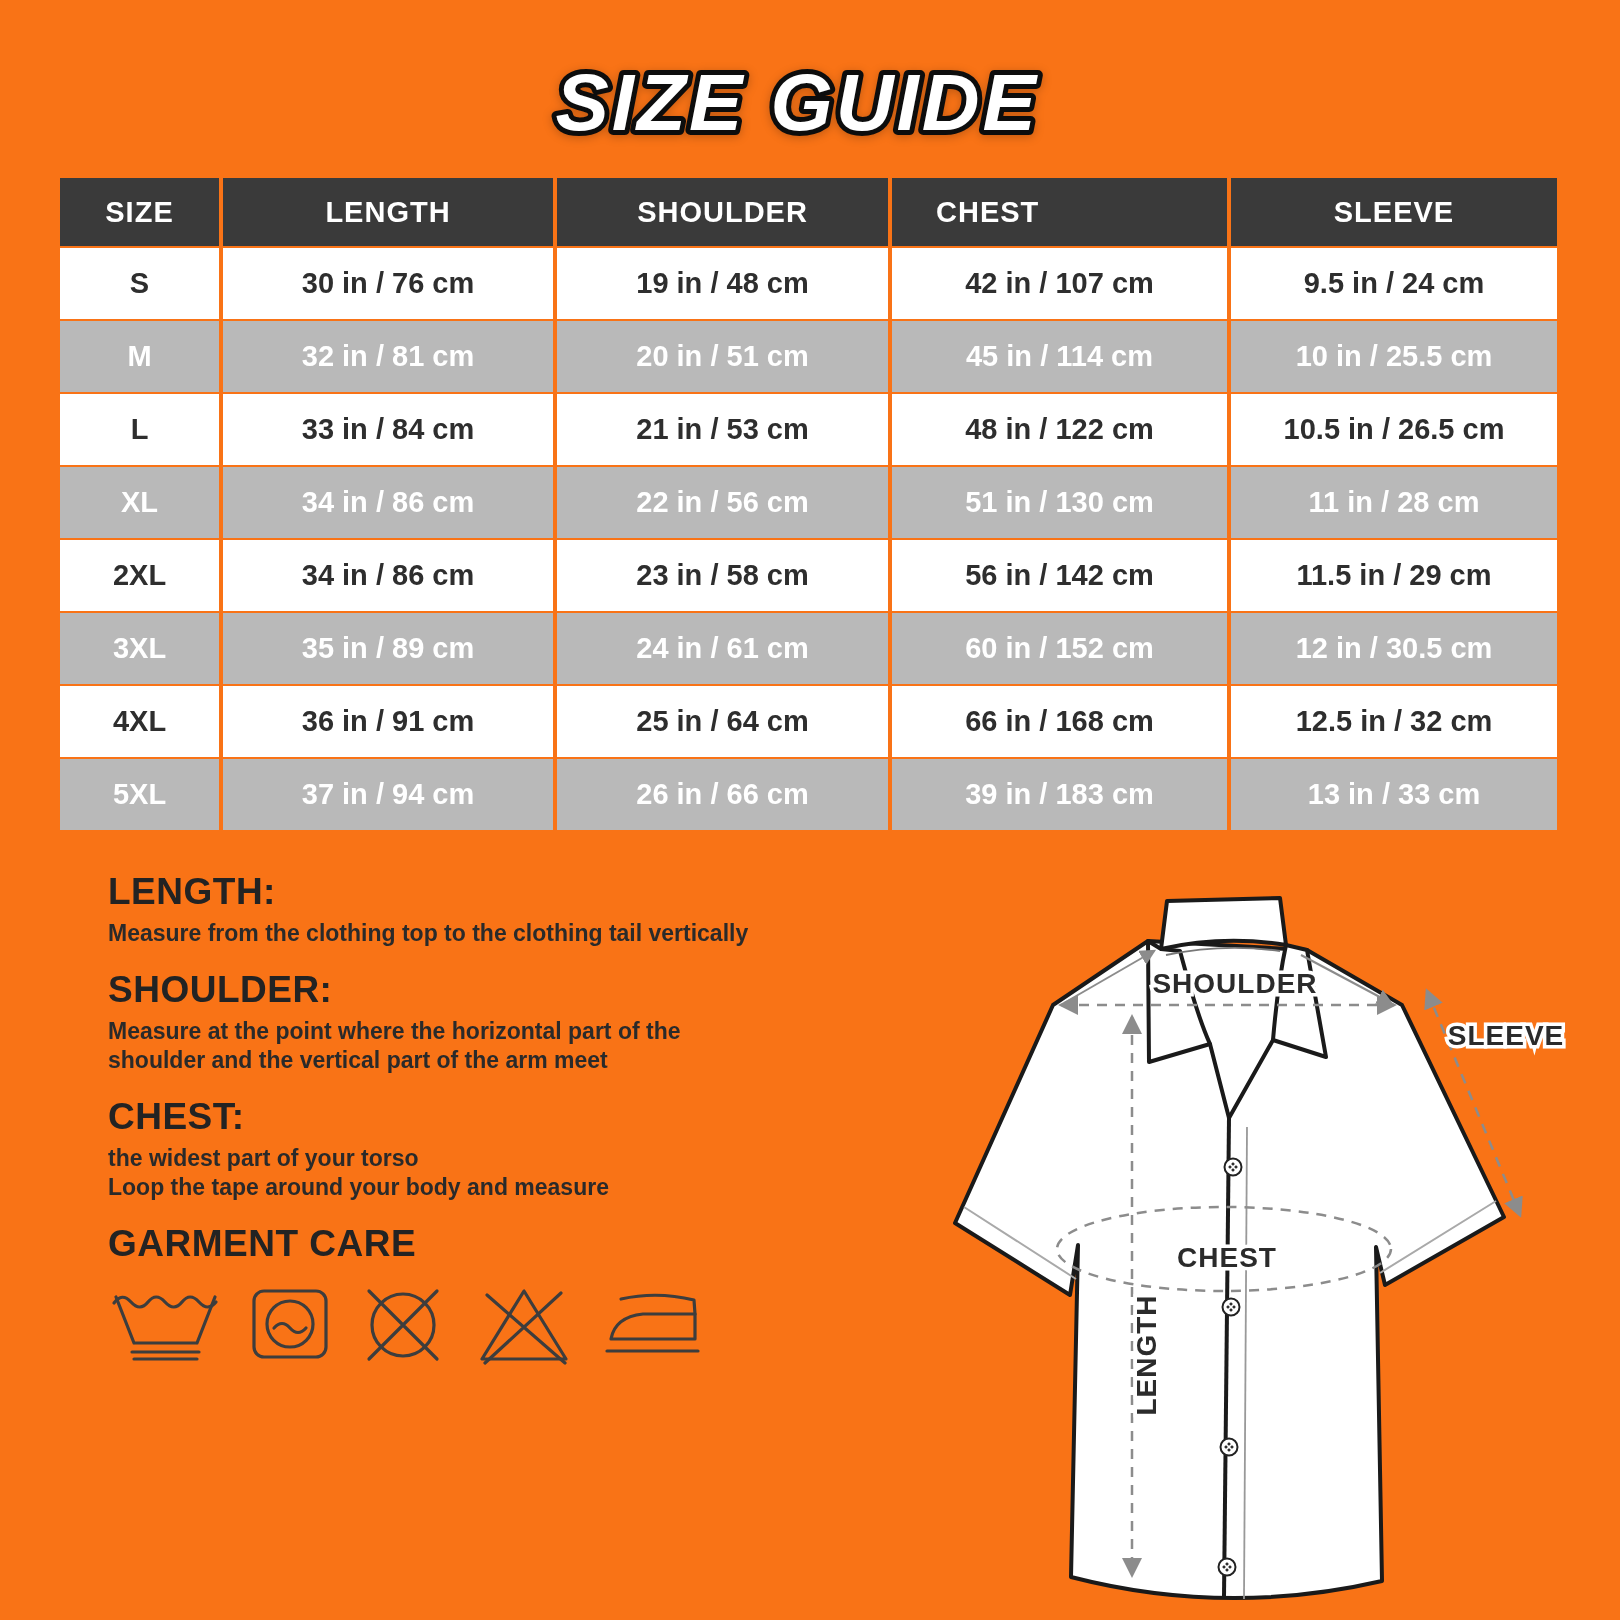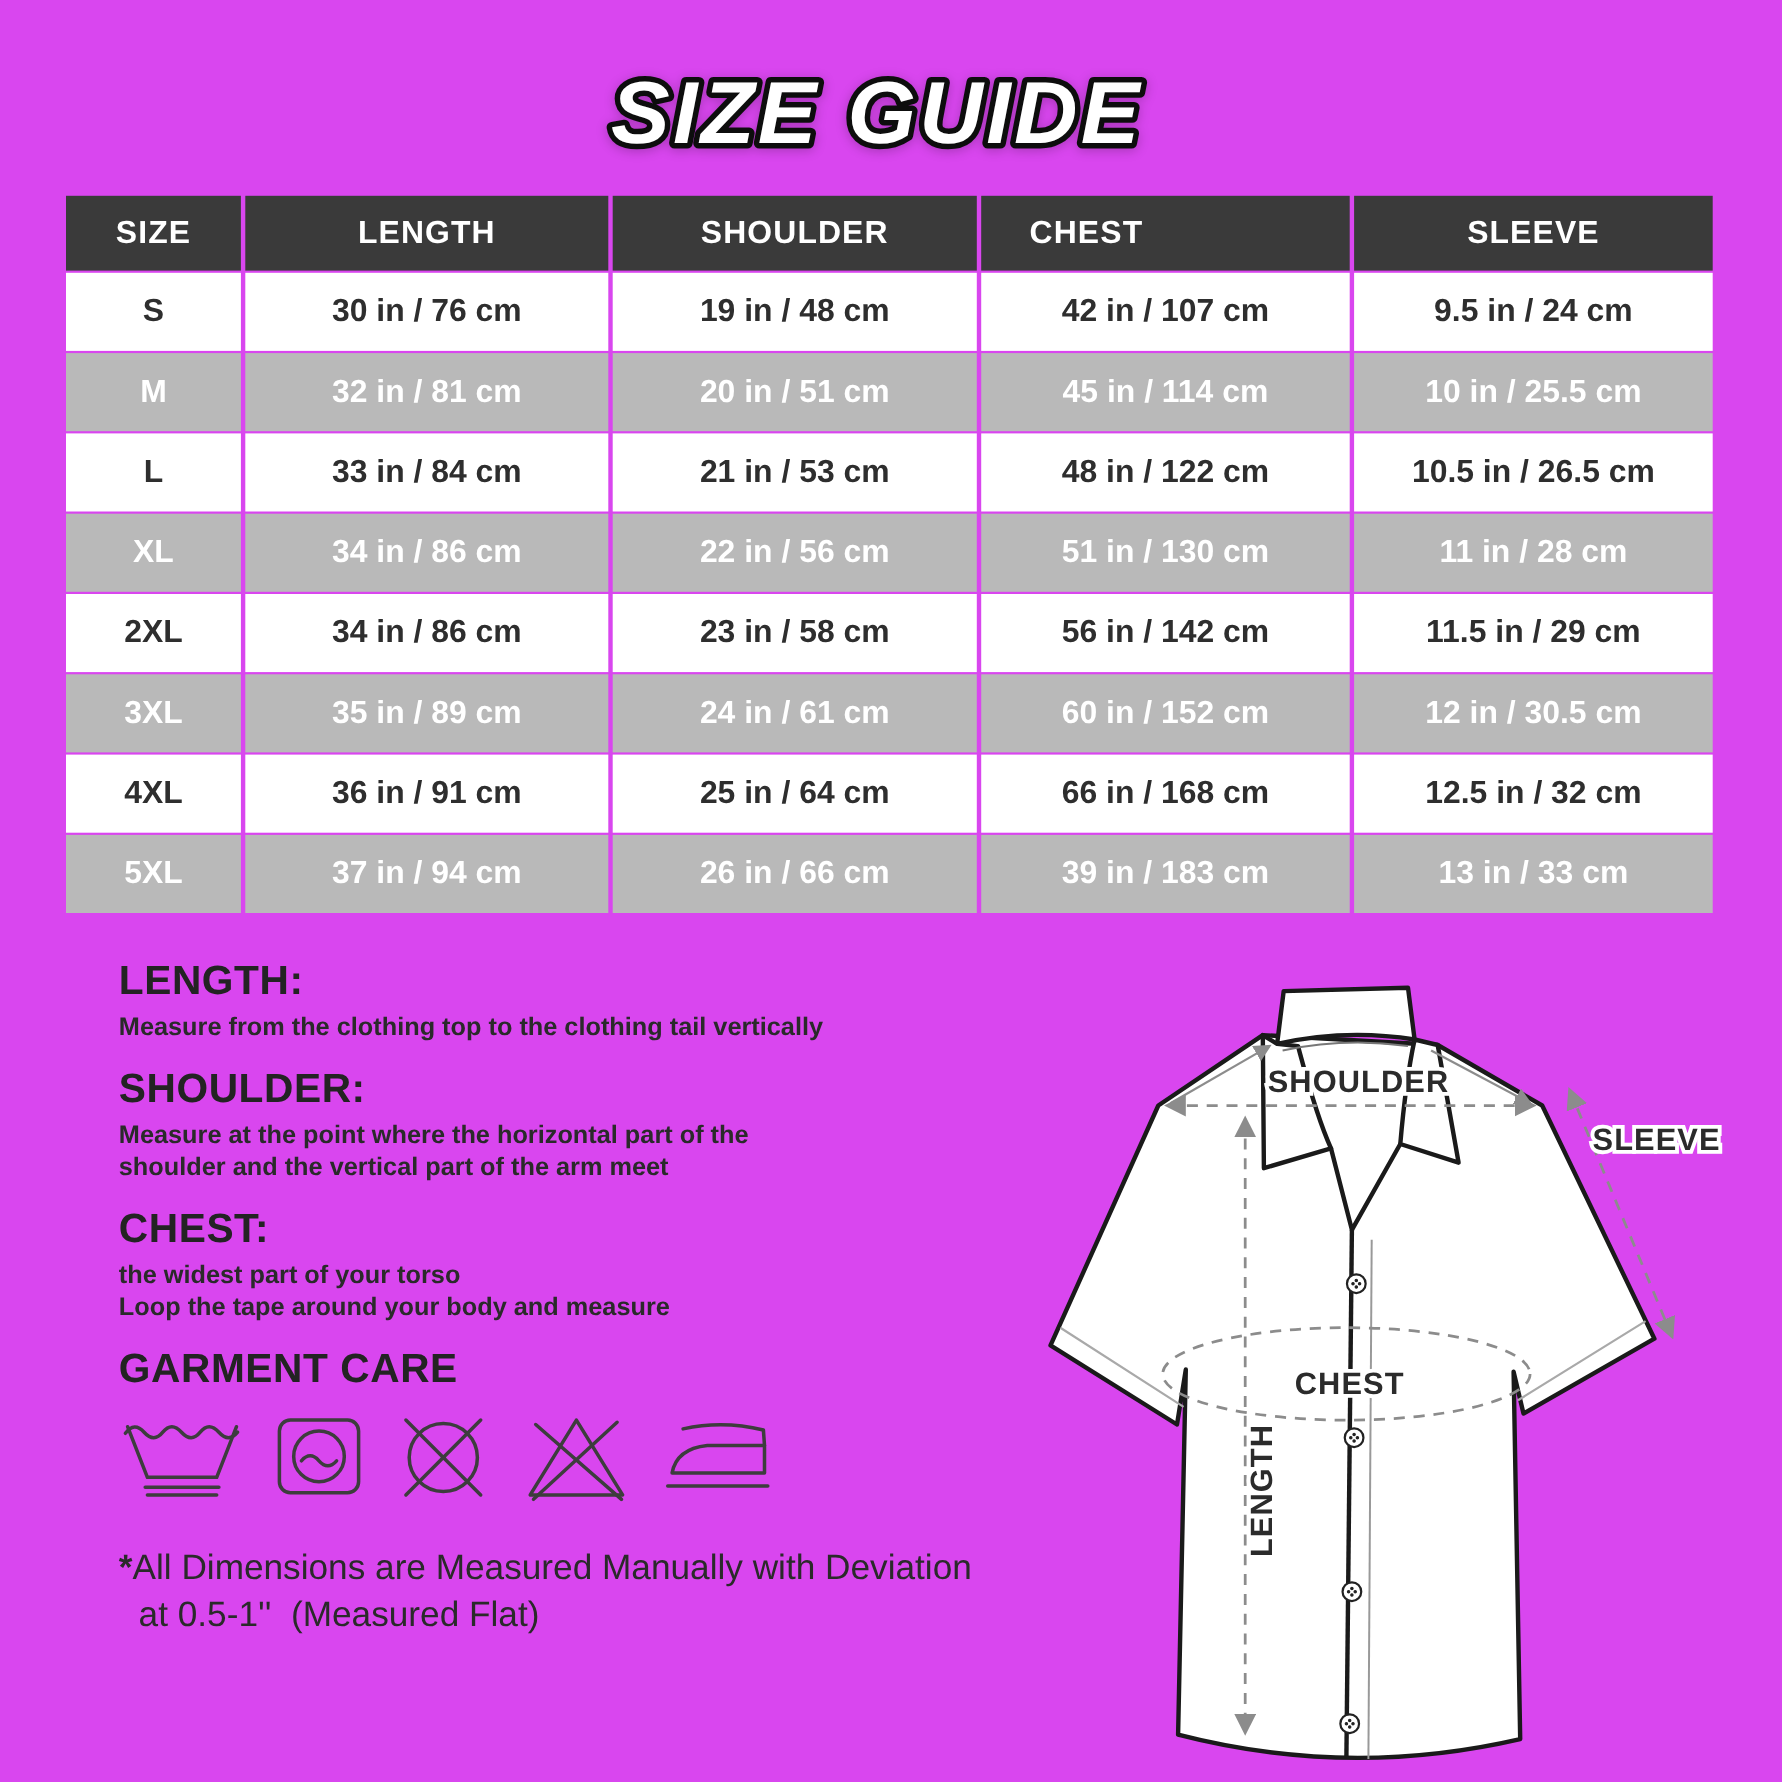--- a/index.html
+++ b/index.html
@@ -1,17 +1,17 @@
 <!DOCTYPE html>
 <html><head>
 <meta charset="utf-8">
 <style>
   html,body{margin:0;padding:0;background:#fff;}
   .page{
-    position:relative;width:1620px;height:1620px;background:#d946ef;overflow:hidden;
+    position:relative;width:1620px;height:1620px;background:#f97316;overflow:hidden;
     font-family:"Liberation Sans",sans-serif;color:#2b2b2b;
   }
   
   .title-wrap{position:absolute;top:42px;left:50%;transform:translateX(-52%);}
   .title-text{
     font-family:"Liberation Sans",sans-serif;
     font-style:italic;font-weight:800;font-size:80px;letter-spacing:3px;
   }
   .title-svg{filter:drop-shadow(0 2px 5px rgba(0,0,0,.22));}
   
@@ -162,24 +162,20 @@
         <path d="M49,10 L7,78 L91,78 Z"></path>
         <path d="M12,14 L90,82 M86,12 L10,82"></path>
       </svg>
       <svg width="106" height="84" viewBox="0 0 106 84">
         <path d="M22,18 Q58,10 95,19 L96,33"></path>
         <path d="M12,58 Q16,36 44,33 L96,33 L96,58 Z"></path>
         <path d="M8,70 L99,70"></path>
       </svg>
     </div>
 
-    <div class="note">
-      <span class="star">*</span><span class="l1">All Dimensions are Measured Manually with Deviation</span>
-      <div class="l2">at 0.5-1''  (Measured Flat)</div>
-    </div>
   </div>
 
   <div class="shirt-wrap">
     <svg width="690" height="770" viewBox="0 0 690 770">
       <defs>
         <marker id="ah" viewBox="0 0 10 10" refX="8.5" refY="5" markerWidth="8" markerHeight="8" orient="auto-start-reverse">
           <path d="M0,0 L10,5 L0,10 Z" fill="#8c8c8c" stroke="none"></path>
         </marker>
       </defs>
 

